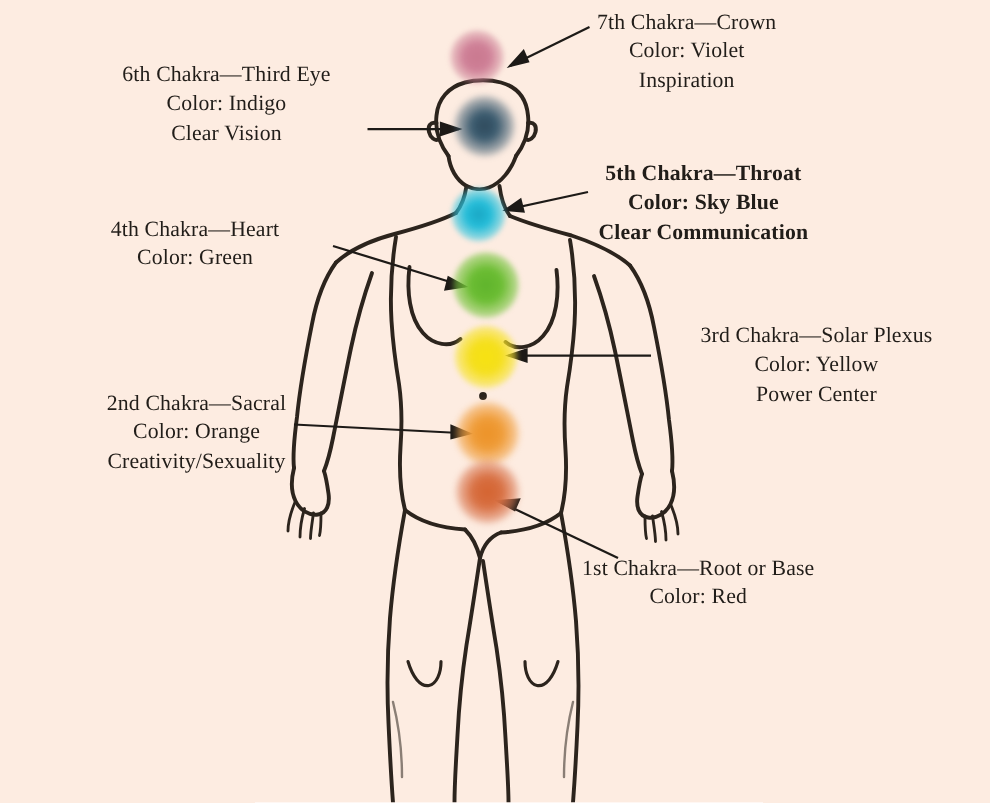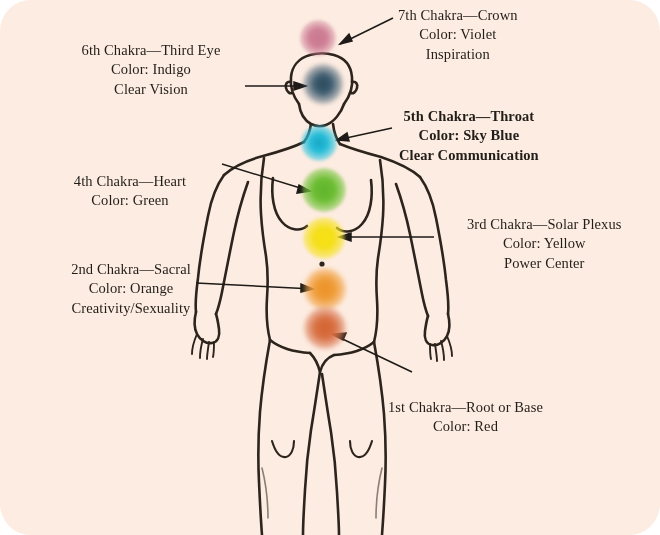--- a/index.html
+++ b/index.html
@@ -8,21 +8,20 @@
     background: #ffffff;
   }
   #canvas {
     position: relative;
     width: 660px;
     height: 535px;
     background: #fdece1;
     overflow: hidden;
     font-family: "Liberation Serif", "DejaVu Serif", serif;
     color: #201c18;
-    border-radius: 31px;
   }
   .label {
     position: absolute;
     font-size: 14.5px;
     line-height: 1.33;
     white-space: nowrap;
     letter-spacing: 0.1px;
     color: #211d19;
   }
   .label .ln { display: block; }
@@ -216,35 +215,35 @@
     <span class="ln">Color: Indigo</span>
     <span class="ln">Clear Vision</span>
   </div>
 
   <div class="label align-center" style="left:399px; top:107px;font-weight:bold;">
     <span class="ln">5th Chakra—Throat</span>
     <span class="ln">Color: Sky Blue</span>
     <span class="ln">Clear Communication</span>
   </div>
 
-  <div class="label align-right" style="left:40px; top:144px; width:180px;margin-top:28px;">
+  <div class="label align-right" style="left:40px; top:144px; width:180px;">
     <span class="ln">4th Chakra—Heart</span>
     <span class="ln">Color: Green</span>
   </div>
 
   <div class="label align-center" style="left:441px; top:215px;padding-left:26px;">
     <span class="ln">3rd Chakra—Solar Plexus</span>
     <span class="ln">Color: Yellow</span>
     <span class="ln">Power Center</span>
   </div>
 
   <div class="label align-center" style="left:68px; top:260px; width:126px;">
     <span class="ln">2nd Chakra—Sacral</span>
     <span class="ln">Color: Orange</span>
     <span class="ln">Creativity/Sexuality</span>
   </div>
 
-  <div class="label align-center" style="left:388px; top:370px;margin-top:28px;">
+  <div class="label align-center" style="left:388px; top:370px;">
     <span class="ln">1st Chakra—Root or Base</span>
     <span class="ln">Color: Red</span>
   </div>
 
 </div>
 
 </body></html>

